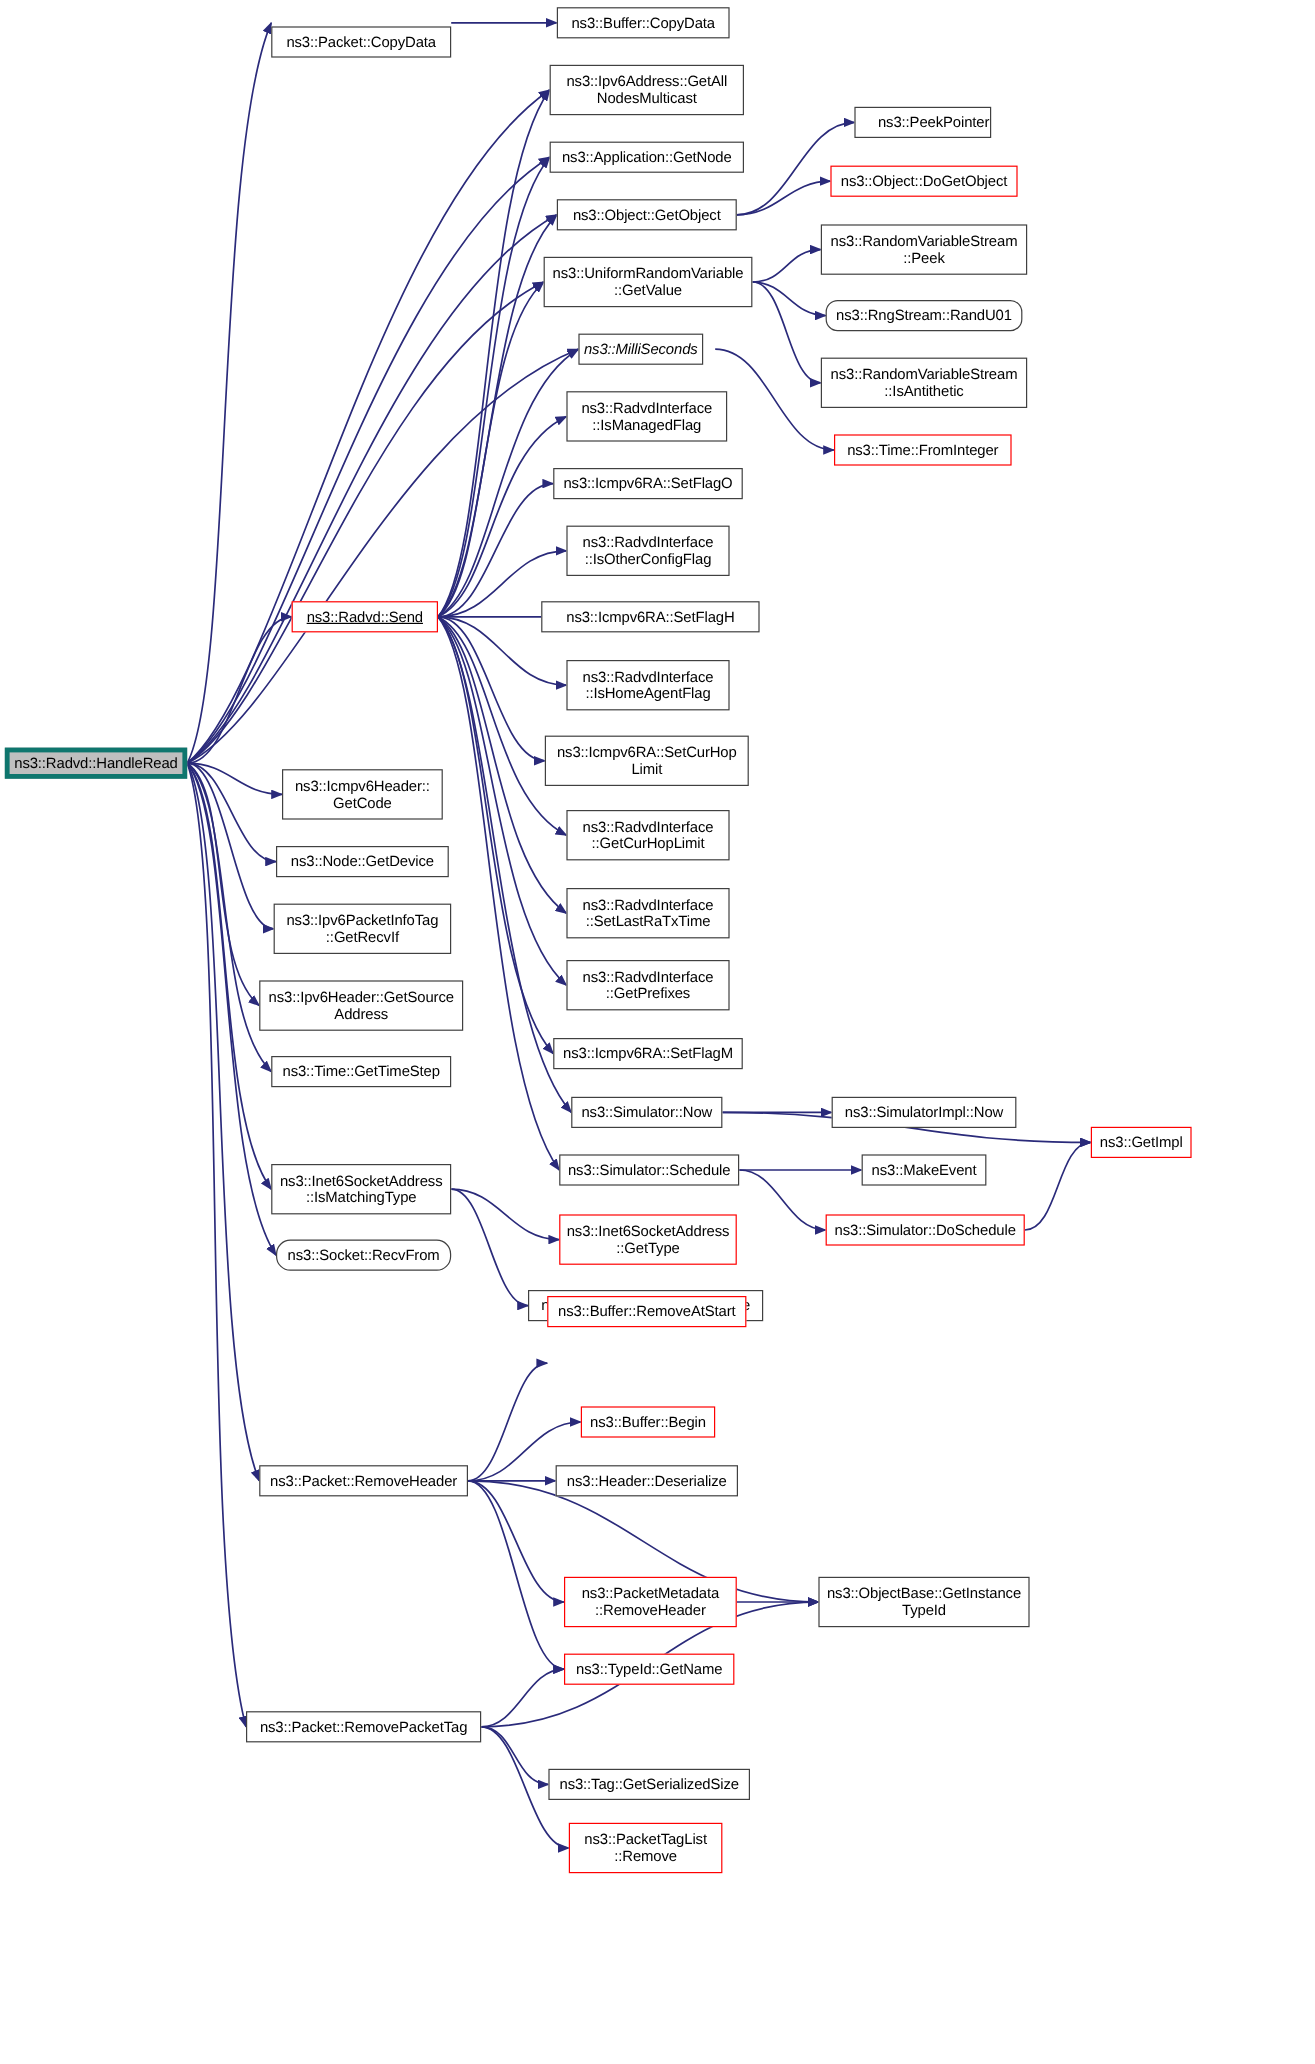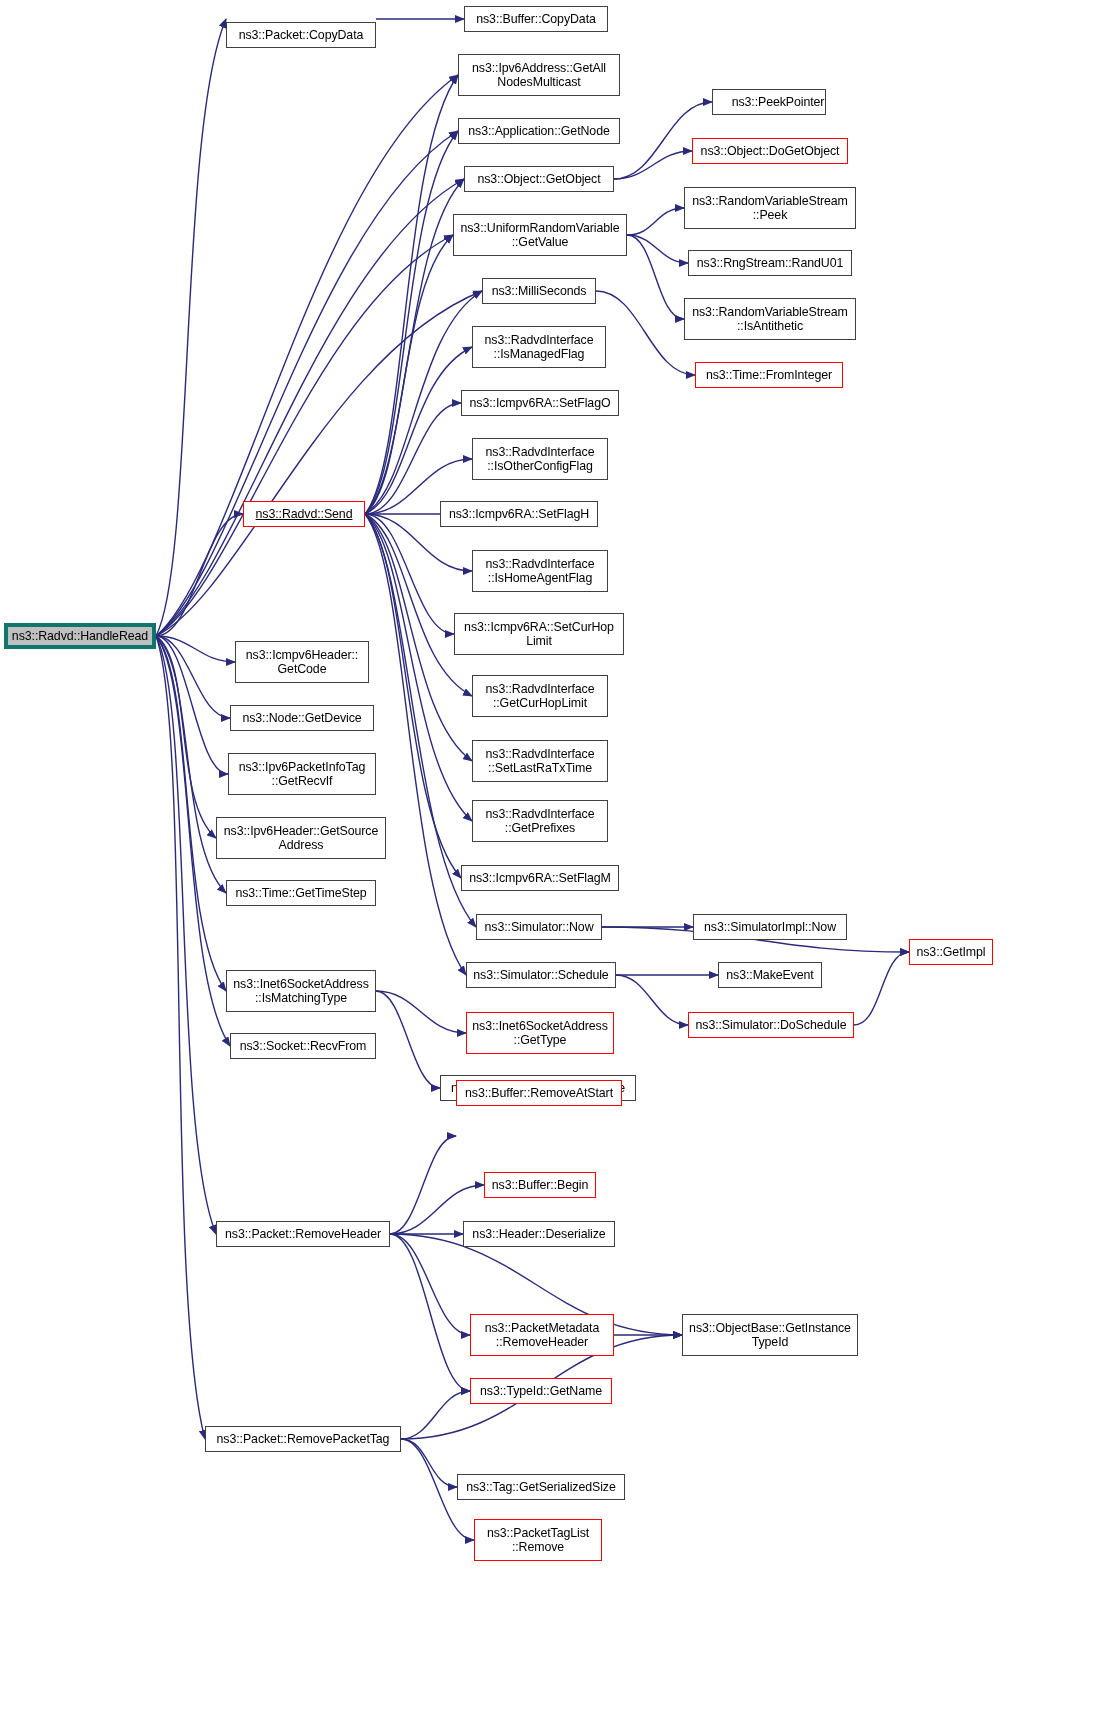--- a/index.html
+++ b/index.html
@@ -124,32 +124,32 @@
     <div class="node" style="left: 458px; top: 54px; width: 162px; height: 42px;">ns3::Ipv6Address::GetAll
 NodesMulticast</div>
     <div class="node" style="left: 458px; top: 118px; width: 162px; height: 26px;">ns3::Application::GetNode</div>
     <div class="node" style="left: 464px; top: 166px; width: 150px; height: 26px;">ns3::Object::GetObject</div>
     <div class="node" style="left: 712px; top: 89px; width: 114px; height: 26px; padding-left: 21px;">ns3::PeekPointer</div>
     <div class="node red" style="left: 692px; top: 138px; width: 156px; height: 26px;">ns3::Object::DoGetObject</div>
     <div class="node" style="left: 453px; top: 214px; width: 174px; height: 42px;">ns3::UniformRandomVariable
 ::GetValue</div>
     <div class="node" style="left: 684px; top: 187px; width: 172px; height: 42px;">ns3::RandomVariableStream
 ::Peek</div>
-    <div class="node" style="left: 688px; top: 250px; width: 164px; height: 26px;">ns3::RngStream::RandU01</div>
+    <div class="node" style="left: 688px; top: 250px; width: 164px; height: 26px; border-radius: 10px;">ns3::RngStream::RandU01</div>
     <div class="node" style="left: 684px; top: 298px; width: 172px; height: 42px;">ns3::RandomVariableStream
 ::IsAntithetic</div>
-    <div class="node" style="left: 482px; top: 278px; width: 114px; height: 26px;">ns3::MilliSeconds</div>
+    <div class="node" style="left: 482px; top: 278px; width: 104px; height: 26px; font-style: italic;">ns3::MilliSeconds</div>
     <div class="node red" style="left: 695px; top: 362px; width: 148px; height: 26px;">ns3::Time::FromInteger</div>
     <div class="node" style="left: 472px; top: 326px; width: 134px; height: 42px;">ns3::RadvdInterface
 ::IsManagedFlag</div>
     <div class="node" style="left: 461px; top: 390px; width: 158px; height: 26px;">ns3::Icmpv6RA::SetFlagO</div>
     <div class="node" style="left: 472px; top: 438px; width: 136px; height: 42px;">ns3::RadvdInterface
 ::IsOtherConfigFlag</div>
     <div class="node red" style="left: 243px; top: 501px; width: 122px; height: 26px; text-decoration: underline;">ns3::Radvd::Send</div>
-    <div class="node" style="left: 440px; top: 501px; width: 158px; height: 26px;">ns3::Icmpv6RA::SetFlagH</div>
+    <div class="node" style="left: 451px; top: 501px; width: 182px; height: 26px;">ns3::Icmpv6RA::SetFlagH</div>
     <div class="node" style="left: 472px; top: 550px; width: 136px; height: 42px;">ns3::RadvdInterface
 ::IsHomeAgentFlag</div>
     <div class="node" style="left: 454px; top: 613px; width: 170px; height: 42px;">ns3::Icmpv6RA::SetCurHop
 Limit</div>
     <div class="node" style="left: 472px; top: 675px; width: 136px; height: 42px;">ns3::RadvdInterface
 ::GetCurHopLimit</div>
     <div class="node" style="left: 472px; top: 740px; width: 136px; height: 42px;">ns3::RadvdInterface
 ::SetLastRaTxTime</div>
     <div class="node" style="left: 472px; top: 800px; width: 136px; height: 42px;">ns3::RadvdInterface
 ::GetPrefixes</div>
@@ -163,21 +163,21 @@
     <div class="node" style="left: 235px; top: 641px; width: 134px; height: 42px;">ns3::Icmpv6Header::
 GetCode</div>
     <div class="node" style="left: 230px; top: 705px; width: 144px; height: 26px;">ns3::Node::GetDevice</div>
     <div class="node" style="left: 228px; top: 753px; width: 148px; height: 42px;">ns3::Ipv6PacketInfoTag
 ::GetRecvIf</div>
     <div class="node" style="left: 216px; top: 817px; width: 170px; height: 42px;">ns3::Ipv6Header::GetSource
 Address</div>
     <div class="node" style="left: 226px; top: 880px; width: 150px; height: 26px;">ns3::Time::GetTimeStep</div>
     <div class="node" style="left: 226px; top: 970px; width: 150px; height: 42px;">ns3::Inet6SocketAddress
 ::IsMatchingType</div>
-    <div class="node" style="left: 230px; top: 1033px; width: 146px; height: 26px;">ns3::Socket::RecvFrom</div>
+    <div class="node" style="left: 230px; top: 1033px; width: 146px; height: 26px; border-radius: 12px;">ns3::Socket::RecvFrom</div>
     <div class="node red" style="left: 466px; top: 1012px; width: 148px; height: 42px;">ns3::Inet6SocketAddress
 ::GetType</div>
     <div class="node" style="left: 440px; top: 1075px; width: 196px; height: 26px;">ns3::Address::CheckCompatible</div>
     <div class="node red" style="left: 456px; top: 1080px; width: 166px; height: 26px;">ns3::Buffer::RemoveAtStart</div>
     <div class="node red" style="left: 484px; top: 1172px; width: 112px; height: 26px;">ns3::Buffer::Begin</div>
     <div class="node" style="left: 463px; top: 1221px; width: 152px; height: 26px;">ns3::Header::Deserialize</div>
     <div class="node" style="left: 216px; top: 1221px; width: 174px; height: 26px;">ns3::Packet::RemoveHeader</div>
     <div class="node red" style="left: 470px; top: 1314px; width: 144px; height: 42px;">ns3::PacketMetadata
 ::RemoveHeader</div>
     <div class="node" style="left: 682px; top: 1314px; width: 176px; height: 42px;">ns3::ObjectBase::GetInstance

